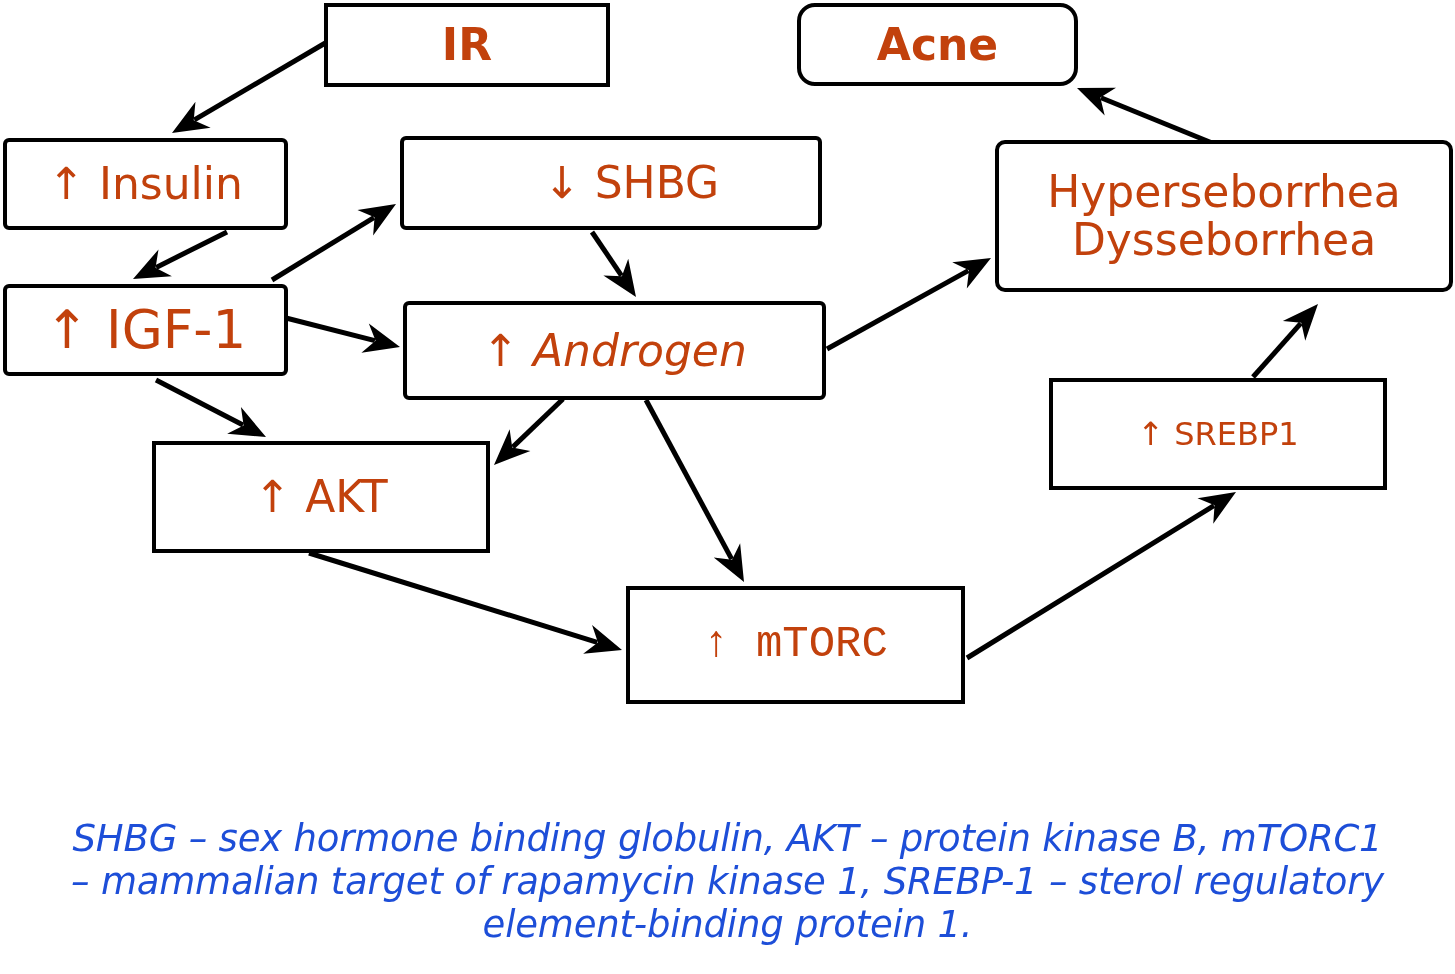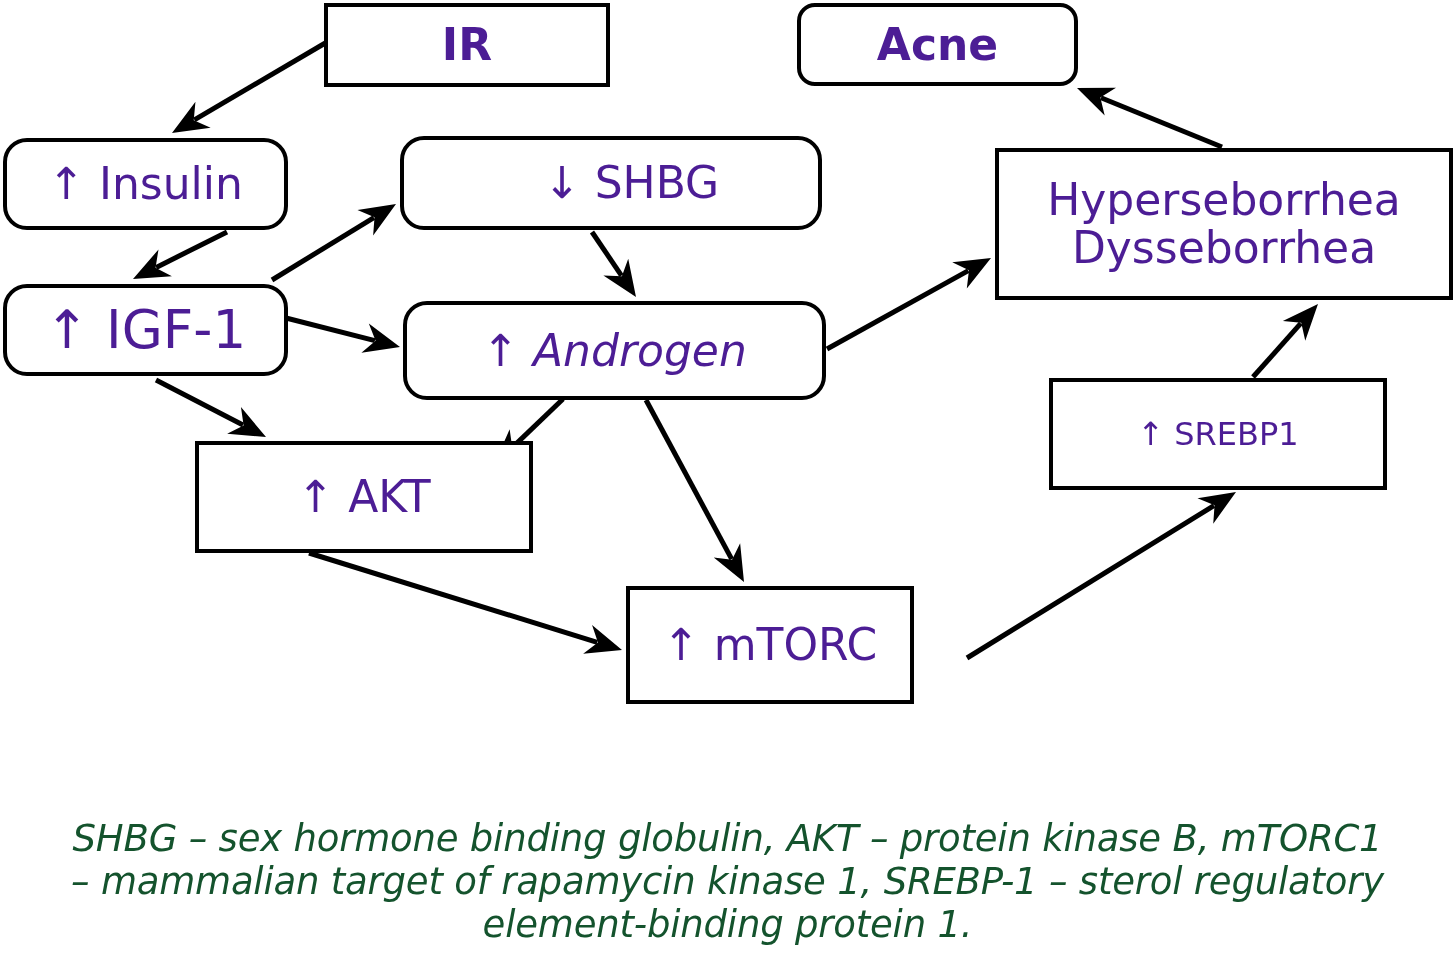--- a/index.html
+++ b/index.html
@@ -31,38 +31,38 @@
   .node {
     position: absolute;
     box-sizing: border-box;
     border: 4px solid #000000;
     background: #ffffff;
     display: flex;
     align-items: center;
     justify-content: center;
     text-align: center;
     line-height: 1.08;
-    color: #4c1d95;
+    color: #c2410c;
     font-family: "DejaVu Sans", sans-serif;
     white-space: pre-line;
   }
   .node.rounded {
-    border-radius: 24px;
+    border-radius: 6px;
   }
   .node.bold {
     font-weight: bold;
   }
   .caption {
     position: absolute;
     left: 0;
     width: 1455px;
     text-align: center;
     font-style: italic;
     font-family: "DejaVu Sans", sans-serif;
-    color: #14532d;
+    color: #1d4ed8;
     line-height: 1.16;
     letter-spacing: -0.2px;
   }
   .cap-line {
     display: block;
     white-space: nowrap;
   }
 </style>
 </head>
 <body>
@@ -122,27 +122,27 @@
         <line x1="1222" y1="147" x2="1101.0085971707" y2="97.76901540049181" stroke="#000000" stroke-width="5" stroke-linecap="butt"></line>
         <polygon points="1077,88 1115.9986392419978,87.67421284171304 1100.3416916937363,97.49765386158926 1104.6919084543915,115.46194104854199" fill="#000000"></polygon>
       </g>
     </svg>
 
   <div id="nodes-layer">
       <div class="node bold" style="left: 324px; top: 3px; width: 286px; height: 84px; font-size: 44px; border-color: rgb(0, 0, 0); background: rgb(255, 255, 255);">IR</div>
       <div class="node bold" style="left: 797px; top: 3px; width: 281px; height: 83px; font-size: 44px; border-color: rgb(0, 0, 0); background: rgb(255, 255, 255); border-radius: 18px;">Acne</div>
       <div class="node rounded" style="left: 3px; top: 138px; width: 285px; height: 92px; font-size: 44px; border-color: rgb(0, 0, 0); background: rgb(255, 255, 255);">↑ Insulin</div>
       <div class="node rounded" style="left: 400px; top: 136px; width: 422px; height: 94px; font-size: 44px; border-color: rgb(0, 0, 0); background: rgb(255, 255, 255); padding-left: 41px;">↓ SHBG</div>
-      <div class="node" style="left: 995px; top: 148px; width: 458px; height: 152px; font-size: 44px; border-color: rgb(0, 0, 0); background: rgb(255, 255, 255);">Hyperseborrhea
+      <div class="node" style="left: 995px; top: 140px; width: 458px; height: 152px; font-size: 44px; border-color: rgb(0, 0, 0); background: rgb(255, 255, 255); border-radius: 10px;">Hyperseborrhea
 Dysseborrhea</div>
       <div class="node rounded" style="left: 3px; top: 284px; width: 285px; height: 92px; font-size: 53px; border-color: rgb(0, 0, 0); background: rgb(255, 255, 255);">↑ IGF-1</div>
       <div class="node rounded" style="left: 403px; top: 301px; width: 423px; height: 99px; font-size: 44px; border-color: rgb(0, 0, 0); background: rgb(255, 255, 255); font-style: italic;">↑ Androgen</div>
       <div class="node" style="left: 1049px; top: 378px; width: 338px; height: 112px; font-size: 32px; border-color: rgb(0, 0, 0); background: rgb(255, 255, 255);">↑ SREBP1</div>
-      <div class="node" style="left: 152px; top: 441px; width: 338px; height: 112px; font-size: 44px; border-color: rgb(0, 0, 0); background: rgb(255, 255, 255); margin-left: 43px;">↑ AKT</div>
-      <div class="node" style="left: 626px; top: 586px; width: 288px; height: 118px; font-size: 44px; border-color: rgb(0, 0, 0); background: rgb(255, 255, 255);">↑ mTORC</div>
+      <div class="node" style="left: 152px; top: 441px; width: 338px; height: 112px; font-size: 44px; border-color: rgb(0, 0, 0); background: rgb(255, 255, 255);">↑ AKT</div>
+      <div class="node" style="left: 626px; top: 586px; width: 339px; height: 118px; font-size: 44px; border-color: rgb(0, 0, 0); background: rgb(255, 255, 255); font-family: Liberation Mono, monospace;">↑ mTORC</div>
     </div>
 
   <div class="caption" style="top: 818px; font-size: 37px;">
     <span class="cap-line">SHBG – sex hormone binding globulin, AKT – protein kinase B, mTORC1</span>
     <span class="cap-line">– mammalian target of rapamycin kinase 1, SREBP-1 – sterol regulatory</span>
     <span class="cap-line">element-binding protein 1.</span>
   </div>
 
 </div>
 

